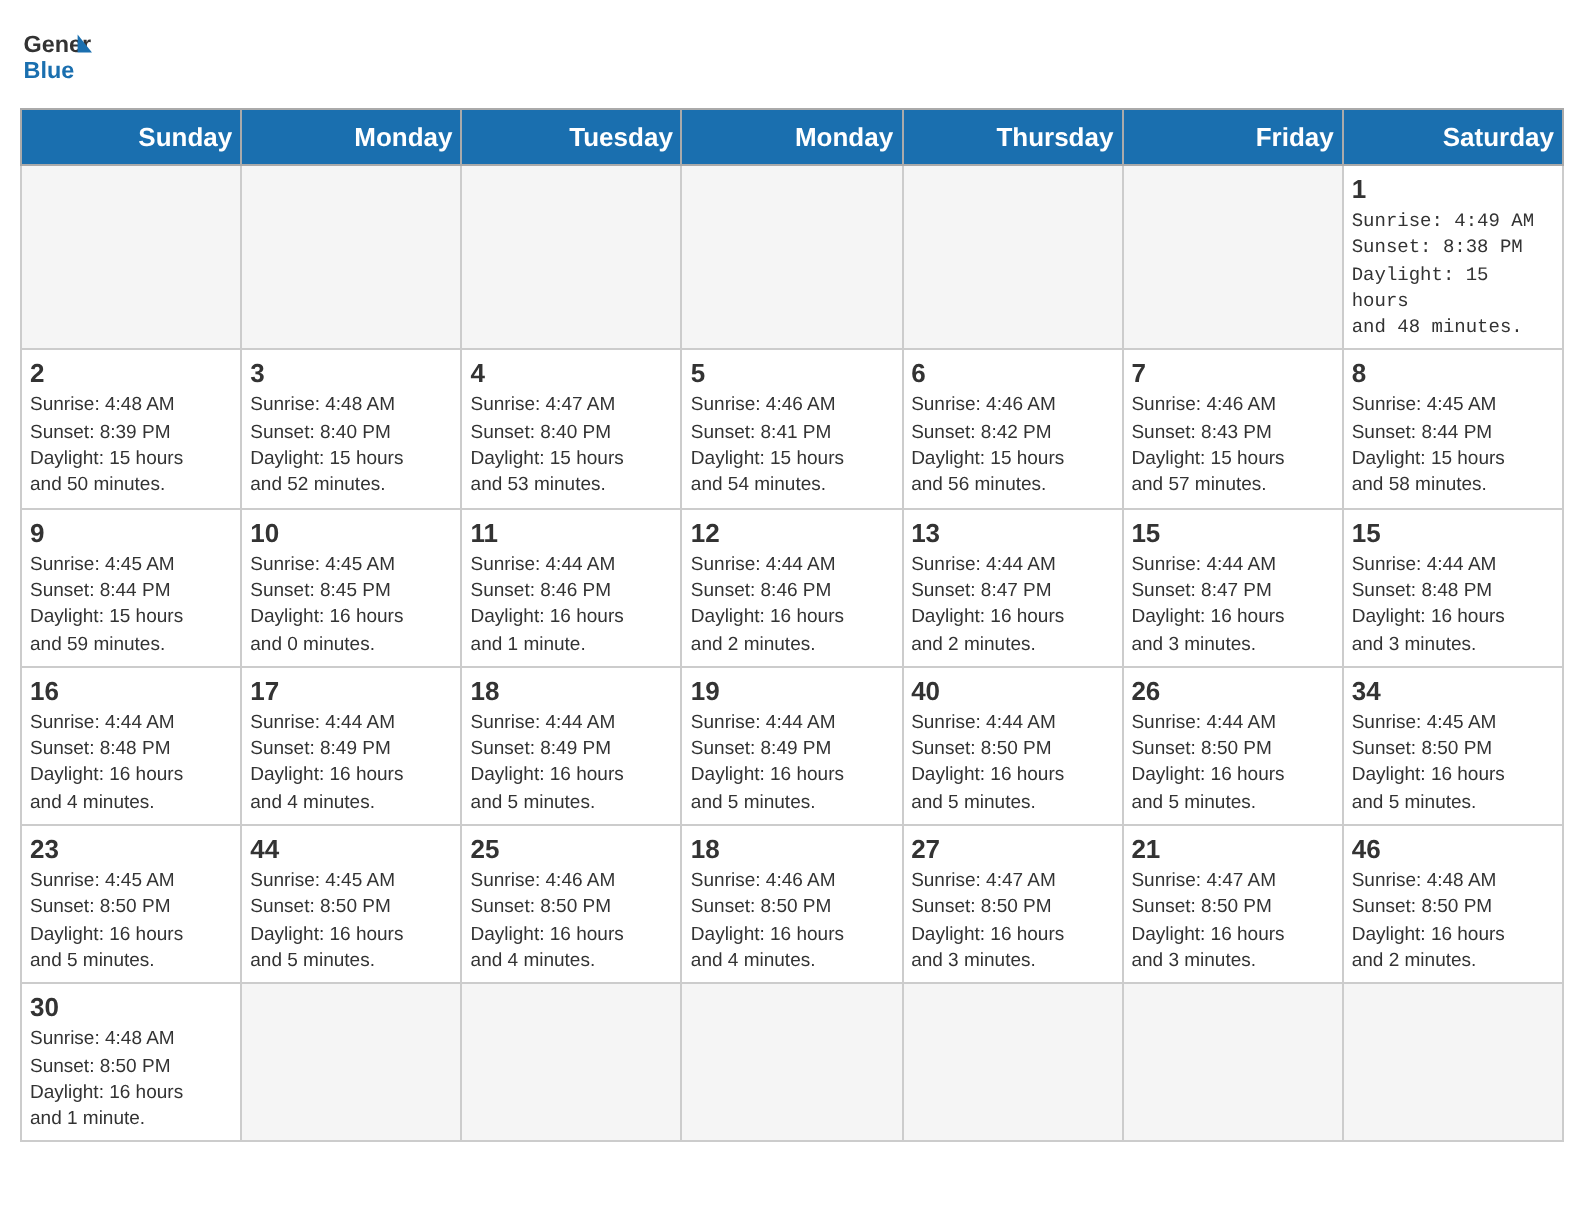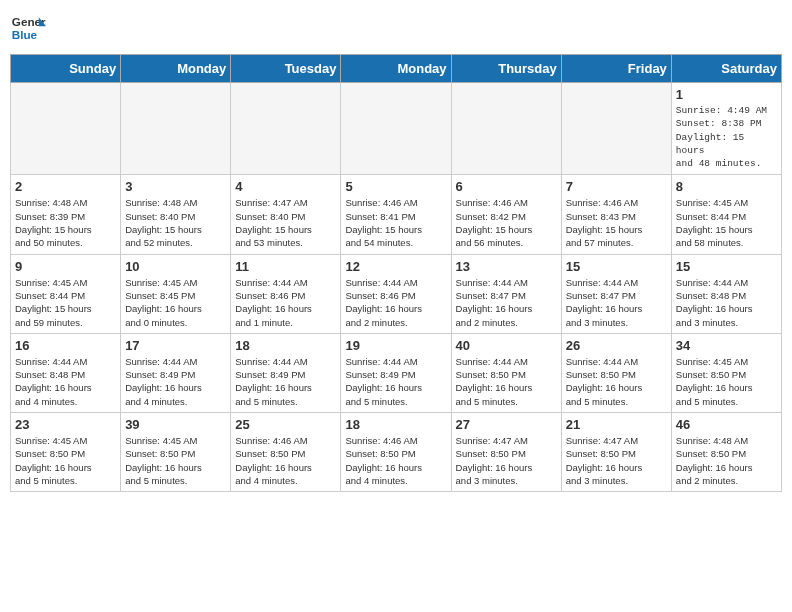--- a/index.html
+++ b/index.html
@@ -278,21 +278,21 @@
       </tr>
       <tr>
         <td>
           <span class="day-num">23</span>
           <div class="day-info" style="white-space: pre-line;">Sunrise: 4:45 AM
 Sunset: 8:50 PM
 Daylight: 16 hours
 and 5 minutes.</div>
         </td>
         <td>
-          <span class="day-num">39</span>
+          <span class="day-num">44</span>
           <div class="day-info" style="white-space: pre-line;">Sunrise: 4:45 AM
 Sunset: 8:50 PM
 Daylight: 16 hours
 and 5 minutes.</div>
         </td>
         <td>
           <span class="day-num">25</span>
           <div class="day-info" style="white-space: pre-line;">Sunrise: 4:46 AM
 Sunset: 8:50 PM
 Daylight: 16 hours
@@ -319,15 +319,30 @@
 Daylight: 16 hours
 and 3 minutes.</div>
         </td>
         <td>
           <span class="day-num">46</span>
           <div class="day-info" style="white-space: pre-line;">Sunrise: 4:48 AM
 Sunset: 8:50 PM
 Daylight: 16 hours
 and 2 minutes.</div>
         </td>
+      </tr>
+      <tr>
+        <td class="last-row">
+          <span class="day-num">30</span>
+          <div class="day-info" style="white-space: pre-line;">Sunrise: 4:48 AM
+Sunset: 8:50 PM
+Daylight: 16 hours
+and 1 minute.</div>
+        </td>
+        <td class="empty last-row"></td>
+        <td class="empty last-row"></td>
+        <td class="empty last-row"></td>
+        <td class="empty last-row"></td>
+        <td class="empty last-row"></td>
+        <td class="empty last-row"></td>
       </tr>
     </tbody>
 </table>
 
 </body></html>

